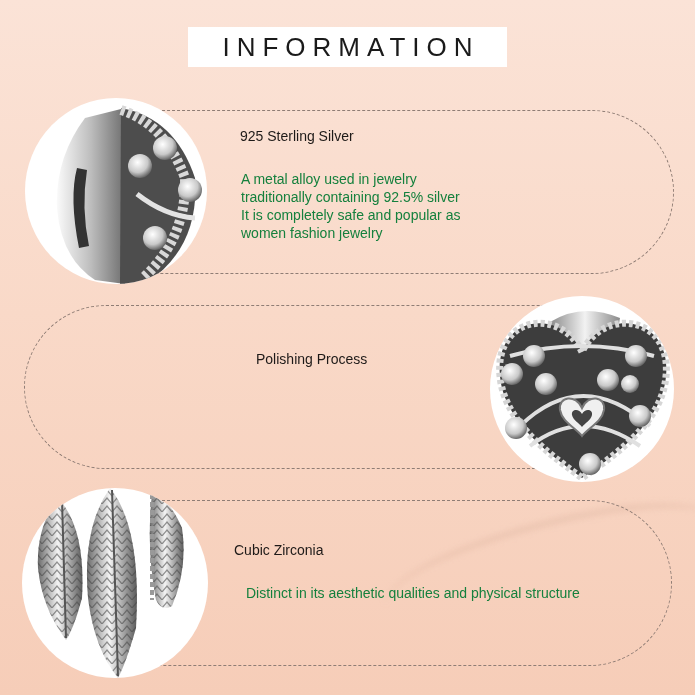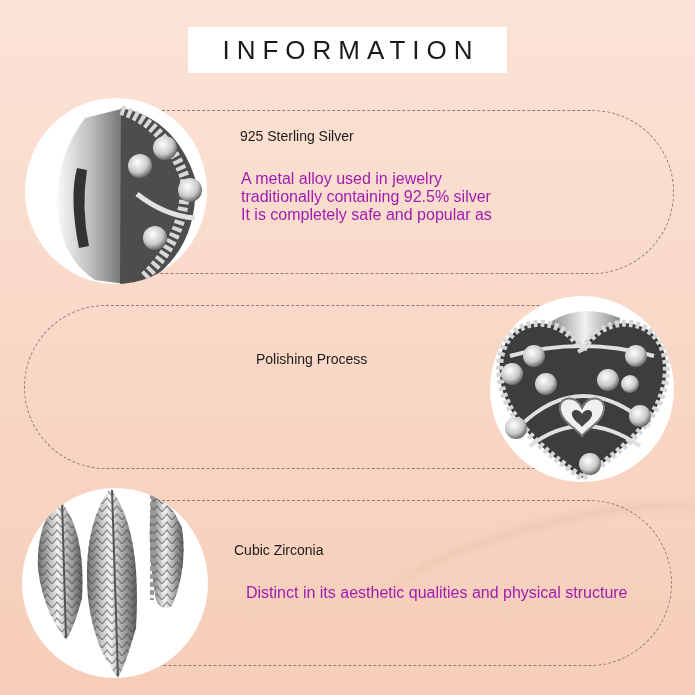--- a/index.html
+++ b/index.html
@@ -7,21 +7,21 @@
     width:695px; height:695px; overflow:hidden; position:relative;
     background: linear-gradient(180deg, #fbe3d7 0%, #f9d9c8 45%, #f6cdb8 100%);
     font-family: "Liberation Sans", sans-serif;
   }
   .wave {
     position:absolute; left:380px; top:520px; width:340px; height:80px;
     border-top:6px solid rgba(205,160,140,0.28); border-radius:60% 40% 0 0;
     transform: rotate(-12deg); filter: blur(3px);
   }
   .title-box {
-    position:absolute; left:188px; top:27px; width:319px; height:46px;
+    position:absolute; left:188px; top:27px; width:319px; height:40px;
     background:#ffffff; display:flex; align-items:center; justify-content:center;
   }
   .title-text {
     font-size:26px; letter-spacing:7px; color:#1a1a1a; font-weight:normal;
     padding-left:7px;
   }
   .pill {
     position:absolute; border:1.3px dashed #8f7d75; box-sizing:border-box;
   }
   .pill-1 { left:112px; top:110px; width:562px; height:164px; border-radius:0 82px 82px 0; border-left:none; }
@@ -30,21 +30,21 @@
 
   .photo {
     position:absolute; border-radius:50%; background:#ffffff; overflow:hidden;
     box-shadow: 0 0 0 0 transparent;
   }
   .photo-1 { left:25px; top:98px; width:182px; height:186px; }
   .photo-2 { left:490px; top:296px; width:184px; height:186px; }
   .photo-3 { left:22px; top:488px; width:186px; height:190px; }
 
   .heading { position:absolute; font-size:14px; color:#1e1a18; white-space:nowrap; }
-  .desc { position:absolute; font-size:16px; line-height:18px; color:#a21caf; white-space:nowrap; }
+  .desc { position:absolute; font-size:14px; line-height:18px; color:#15803d; white-space:nowrap; }
   .desc div { display:block; }
 
   .h1 { left:240px; top:128px; }
   .d1 { left:241px; top:170px; }
   .h2 { left:256px; top:351px; }
   .d2 { left:187px; top:391px; text-align:right; width:268px; }
   .h3 { left:234px; top:542px; }
   .d3 { left:234px; top:584px;margin-left:12px; }
 </style>
 </head>
@@ -80,20 +80,21 @@
     <circle cx="165" cy="92" r="12" fill="url(#bead)"></circle>
     <circle cx="130" cy="140" r="12" fill="url(#bead)"></circle>
     <path d="M112 96 Q140 118 170 120" fill="none" stroke="#e3e3e3" stroke-width="5"></path>
   </svg>
 </div>
 <div class="heading h1">925 Sterling Silver</div>
 <div class="desc d1">
   <div>A metal alloy used in jewelry</div>
   <div>traditionally containing 92.5% silver</div>
   <div>It is completely safe and popular as</div>
+  <div>women fashion jewelry</div>
 </div>
 
 <div class="pill pill-2"></div>
 <div class="photo photo-2">
   <svg width="184" height="186" viewBox="0 0 184 186">
     <defs>
       <radialGradient id="bead2" cx="0.4" cy="0.35" r="0.7">
         <stop offset="0" stop-color="#ffffff"></stop>
           <stop offset="0.6" stop-color="#c9c9c9"></stop>
           <stop offset="1" stop-color="#555"></stop>

